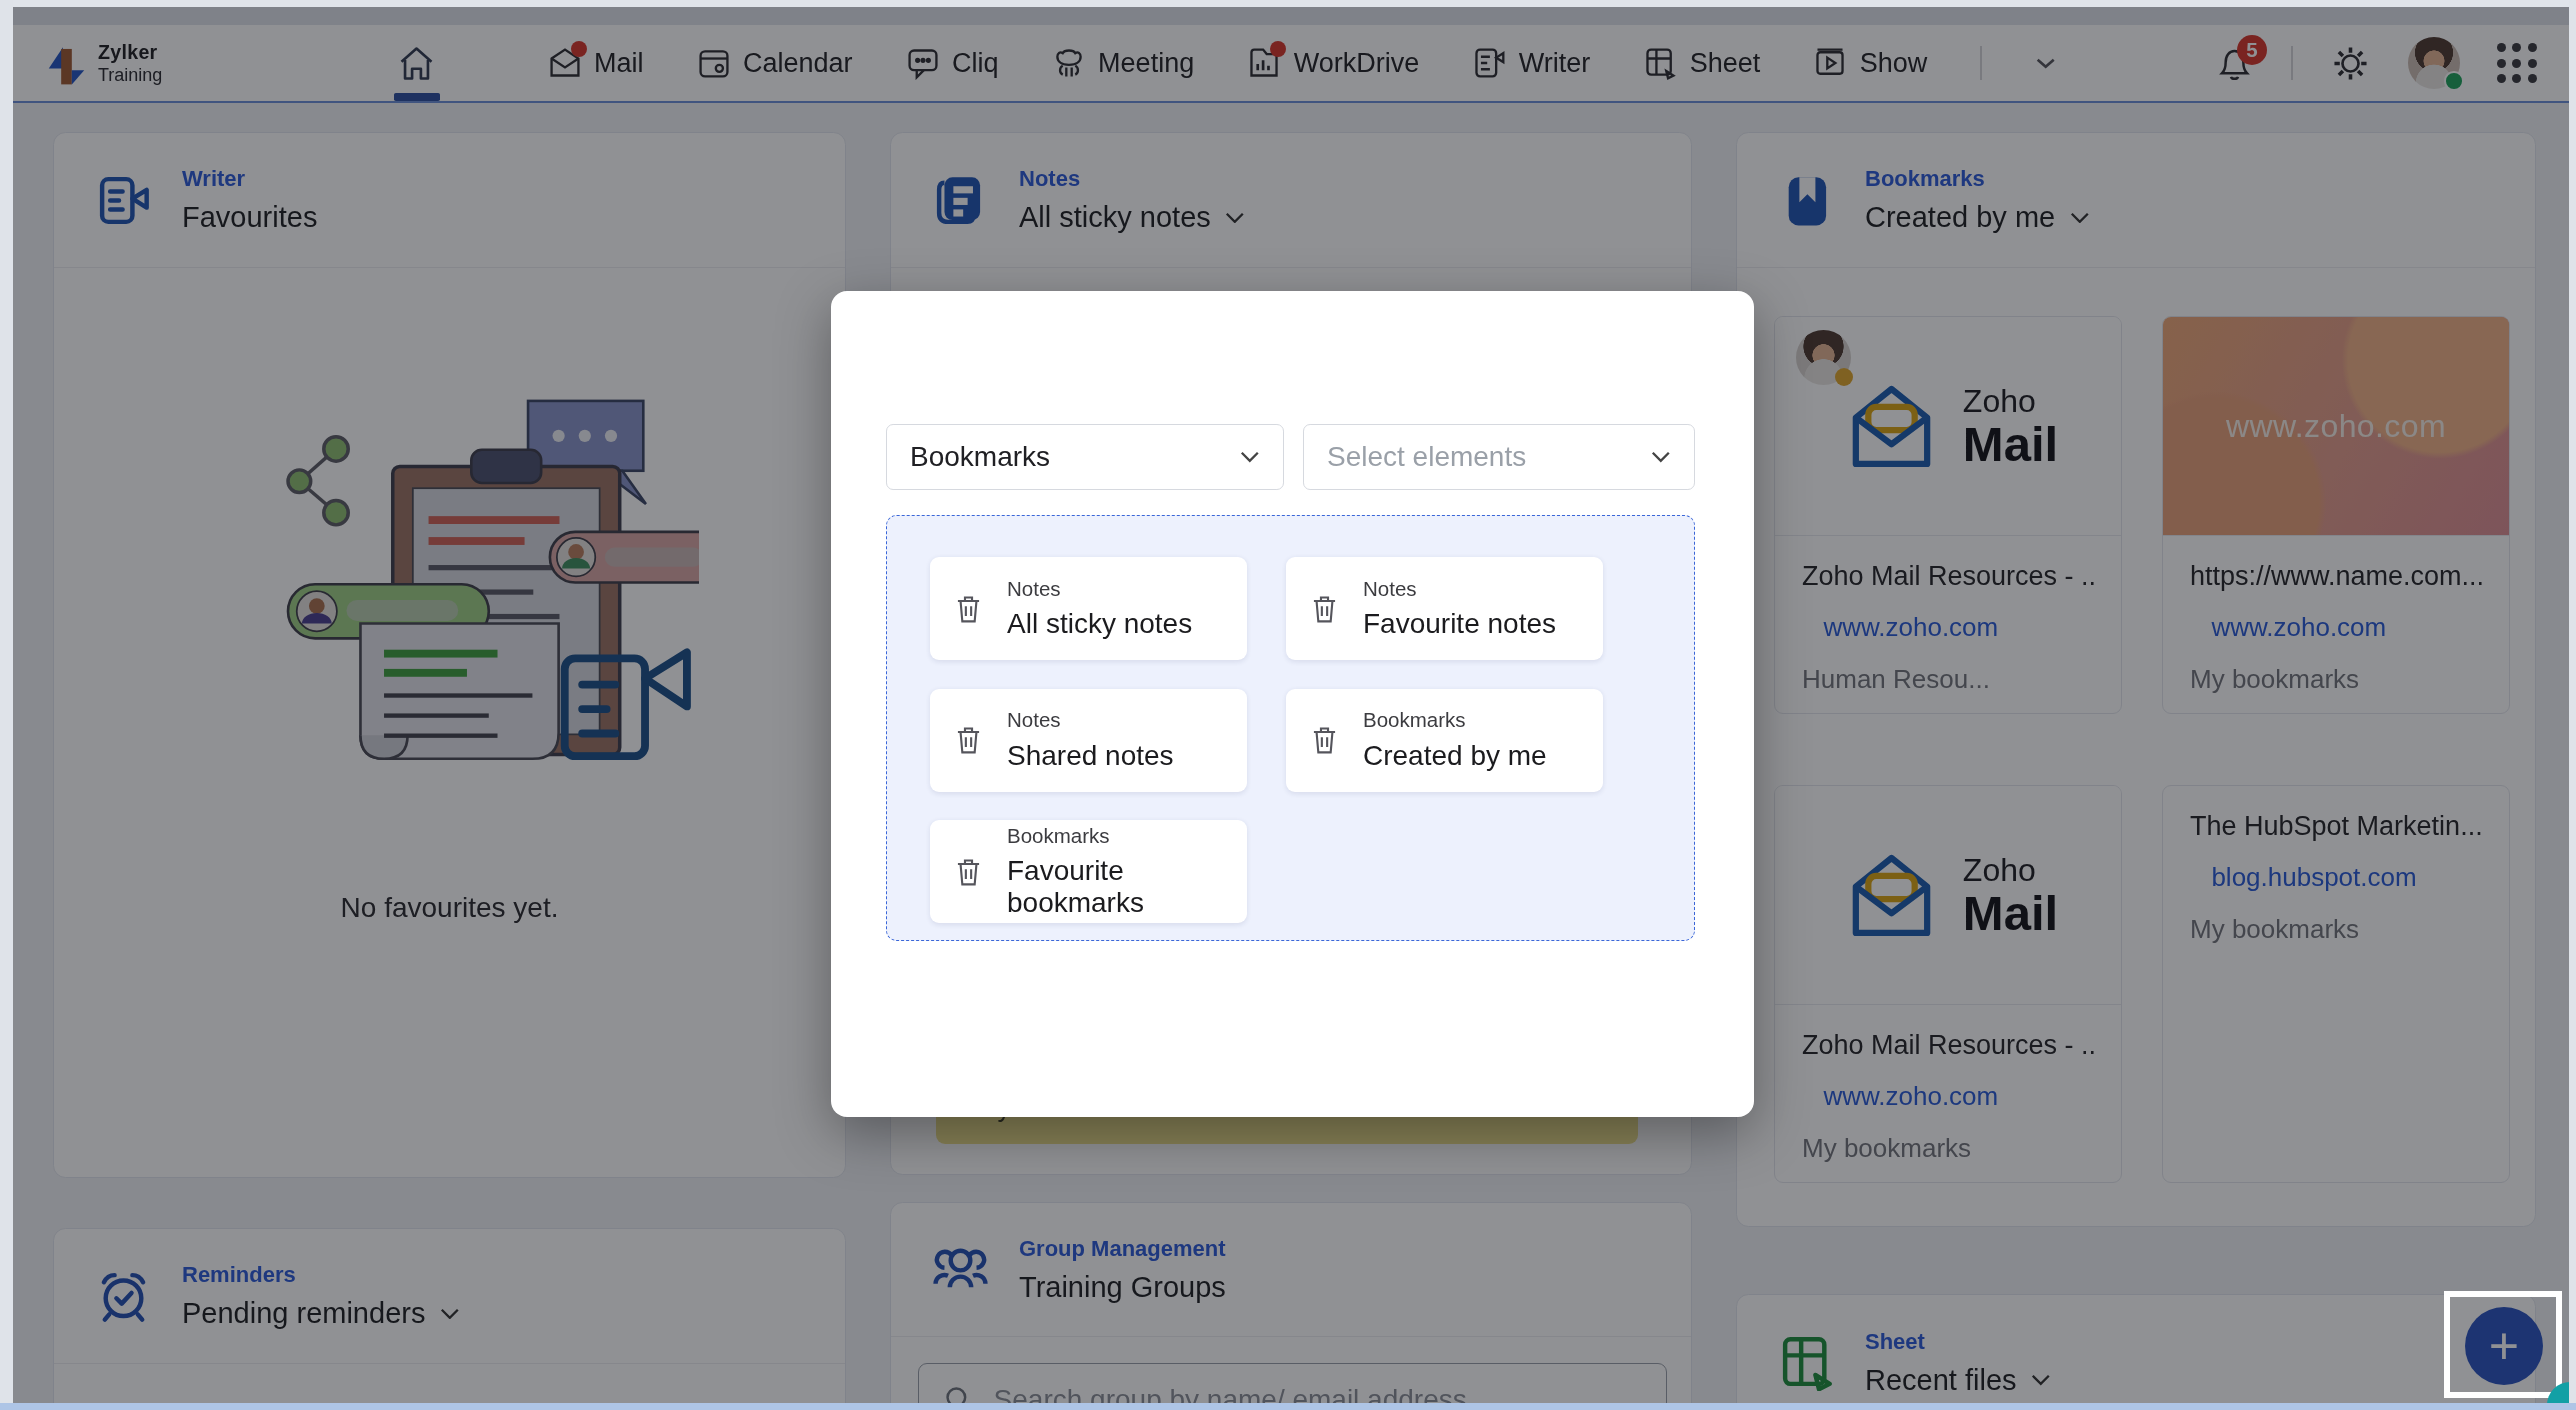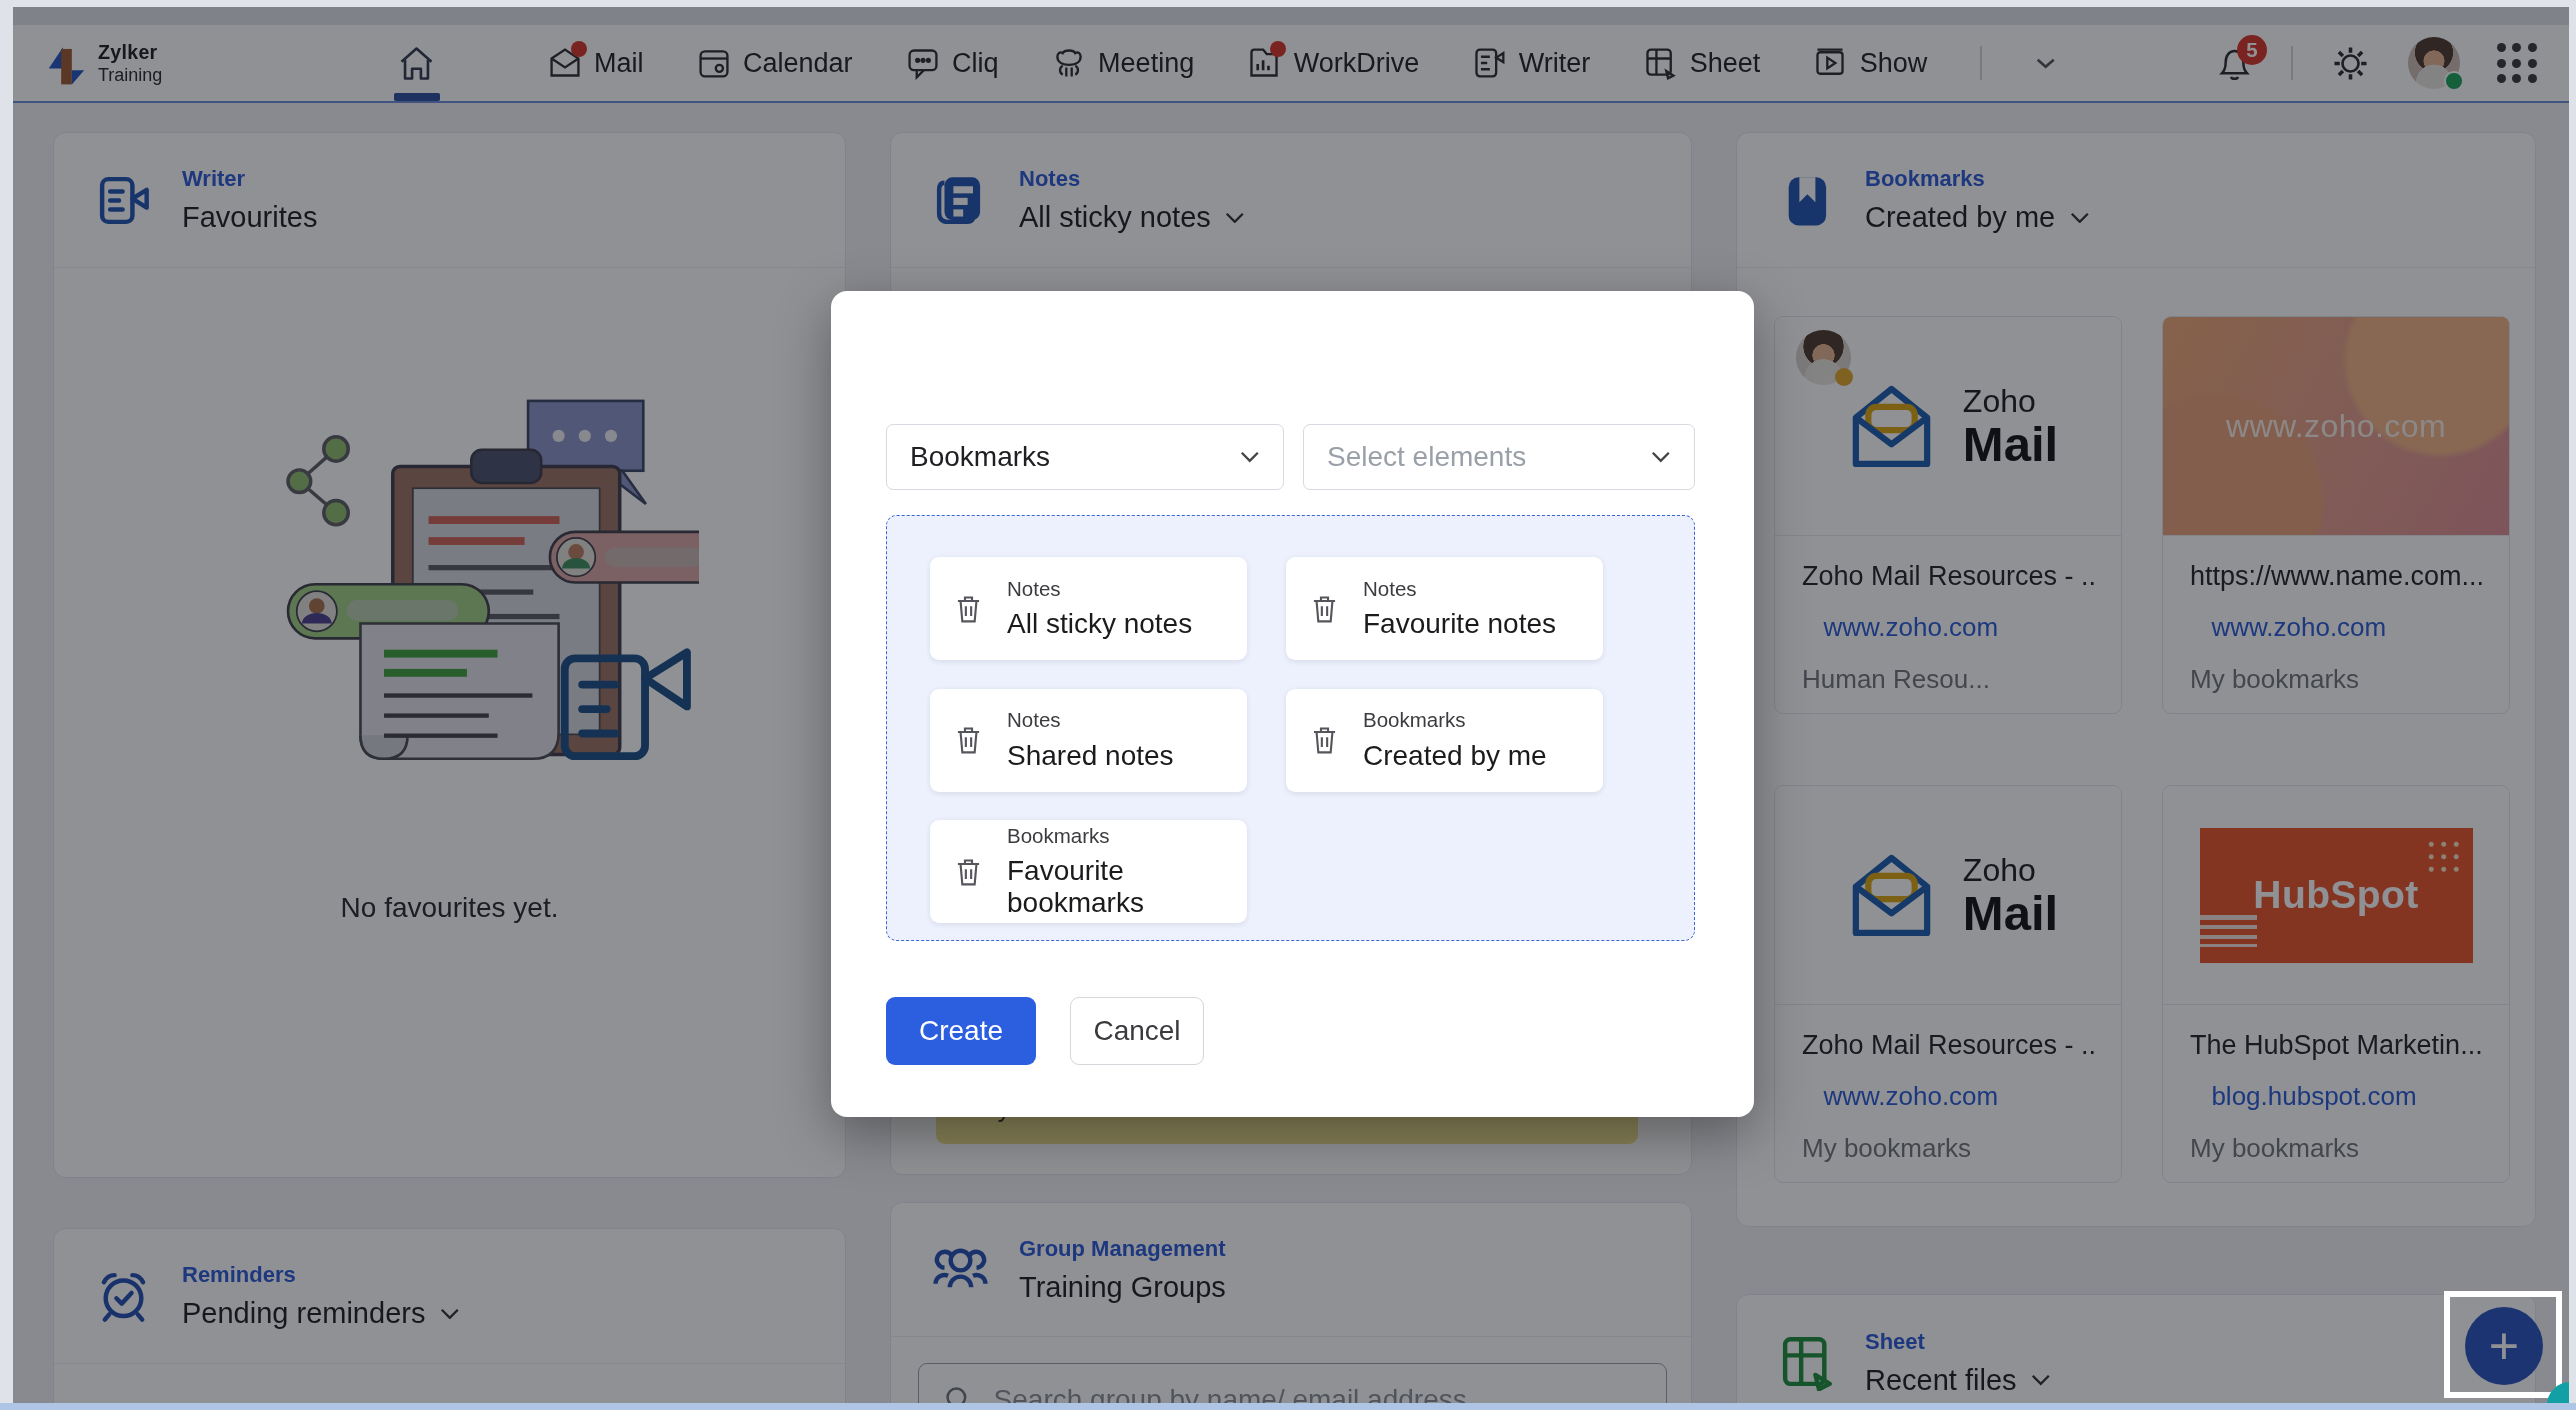--- a/index.html
+++ b/index.html
@@ -496,27 +496,20 @@
           </span>
         </div>
         <div class="bm-info">
           <div class="bm-title">Zoho Mail Resources - ...</div>
           <div class="bm-link">www.zoho.com</div>
           <div class="bm-folder">My bookmarks</div>
         </div>
       </div>
 
       <div class="bm-card">
-        <div class="bm-thumb">
-          <div class="hubspot-rect">
-            <span class="hs-dots"></span>
-              <span class="hs-lines"></span>
-            <span>HubSpot</span>
-          </div>
-        </div>
         <div class="bm-info">
           <div class="bm-title">The HubSpot Marketin...</div>
           <div class="bm-link">blog.hubspot.com</div>
           <div class="bm-folder">My bookmarks</div>
         </div>
       </div>
     </div>
   </div>
 
   <div class="widget w-reminders">
@@ -668,20 +661,16 @@
             <path d="M3 8 H27 M11 8 V4 H19 V8 M6 8 L8 31 H22 L24 8 M12 14 V25 M18 14 V25"></path>
           </svg>
         </span>
         <span class="el-text">
           <span class="el-app">Bookmarks</span>
           <span class="el-title">Favourite bookmarks</span>
         </span>
       </div>
     </div>
 
-    <div class="modal-actions">
-      <button class="btn btn-create">Create</button>
-      <button class="btn btn-cancel">Cancel</button>
-    </div>
   </div>
 
 </div>
 
 
 </body></html>

